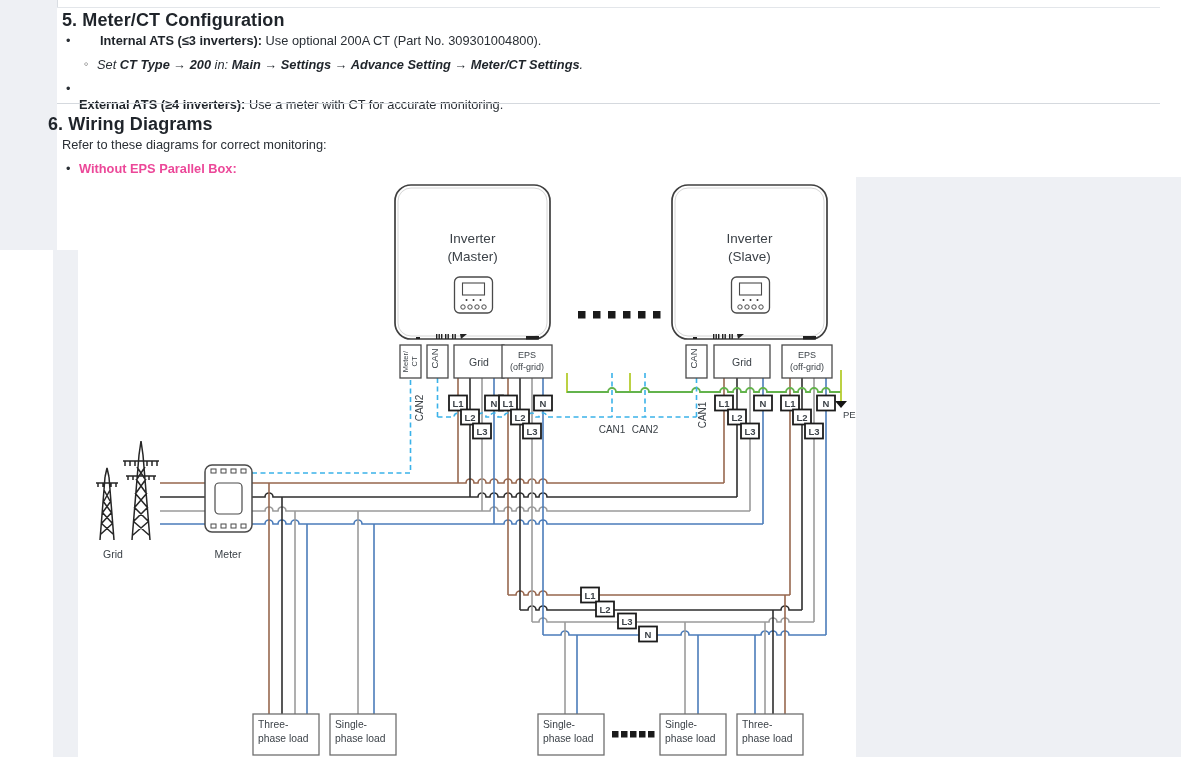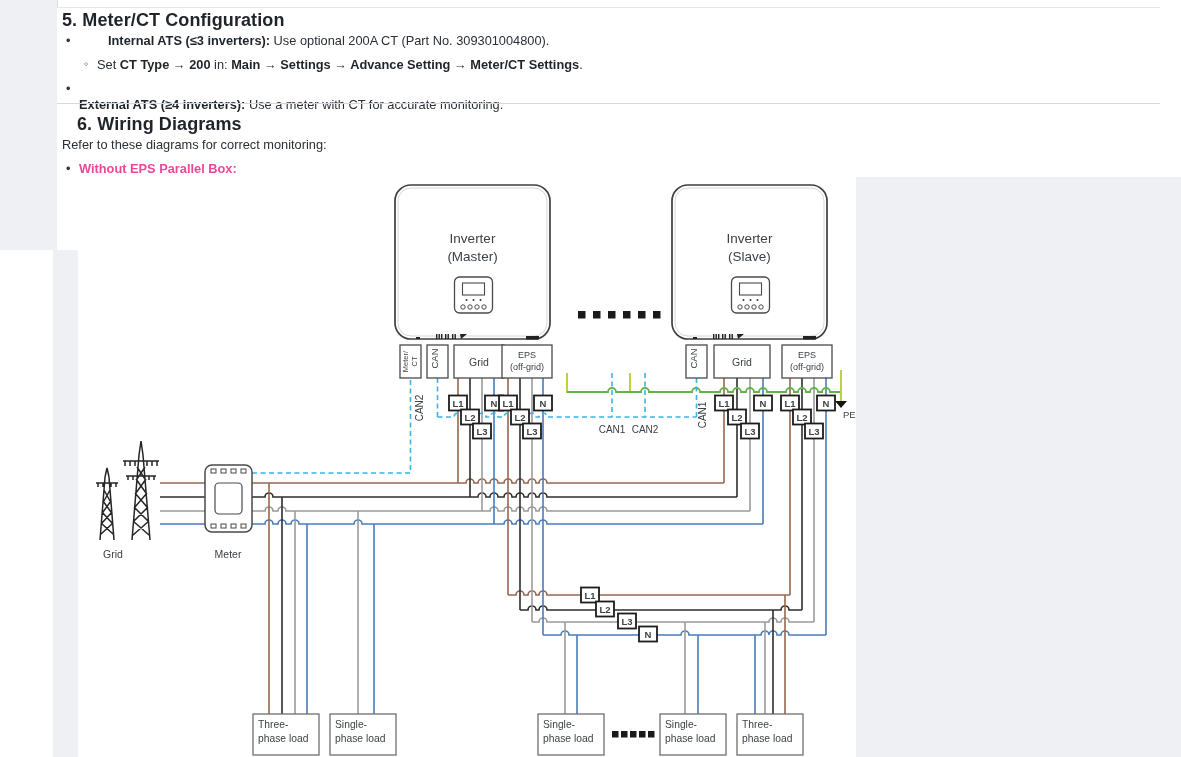--- a/index.html
+++ b/index.html
@@ -25,31 +25,31 @@
 <div class="abs gutter" style="left:0;top:0;width:57px;height:250px;"></div>
 <div class="abs gutter" style="left:53px;top:250px;width:25px;height:507px;"></div>
 <div class="abs gutter" style="left:856px;top:177px;width:325px;height:580px;"></div>
 
 <div class="abs hair" style="left:57px;top:7px;width:1103px;"></div>
 <div class="abs" style="left:57px;top:0;width:1px;height:7px;background:#d9dde2;"></div>
 
 <div class="abs h-title" style="left:62px;top:10px;">5. Meter/CT Configuration</div>
 
 <div class="abs bullet" style="left:66px;top:33px;">•</div>
-<div class="abs body-line" style="left:87px;top:33px;padding-left:21px;"><b>Internal ATS (≤3 inverters):</b><span> Use optional 200A CT (Part No. 309301004800).</span></div>
+<div class="abs body-line" style="left:79px;top:33px;padding-left:21px;"><b>Internal ATS (≤3 inverters):</b><span> Use optional 200A CT (Part No. 309301004800).</span></div>
 
 <div class="abs bullet" style="left:84px;top:56px;color:#555;">◦</div>
-<div class="abs body-line" style="left:97px;top:57px;"><span>Set </span><b>CT Type → 200</b><span> in: </span><b>Main → Settings → Advance Setting → Meter/CT Settings</b><span>.</span></div>
+<div class="abs body-line" style="left:97px;top:57px;font-style:italic;"><span>Set </span><b>CT Type → 200</b><span> in: </span><b>Main → Settings → Advance Setting → Meter/CT Settings</b><span>.</span></div>
 
 <div class="abs bullet" style="left:66px;top:81px;">•</div>
 <div class="abs body-line" style="left:79px;top:97px;"><b>External ATS (≥4 inverters):</b><span> Use a meter with CT for accurate monitoring.</span></div>
 
 <div class="abs hr" style="left:57px;top:103px;width:1103px;"></div>
 
-<div class="abs h-title" style="left:77px;top:114px;">6. Wiring Diagrams</div>
+<div class="abs h-title" style="left:48px;top:114px;">6. Wiring Diagrams</div>
 <div class="abs body-line" style="left:62px;top:137px;">Refer to these diagrams for correct monitoring:</div>
 
 <div class="abs bullet" style="left:66px;top:161px;">•</div>
 <div class="abs body-line" style="left:79px;top:161px;font-weight:700;color:#ec4899;">Without EPS Parallel Box:</div>
 
 <div class="abs diagram-wrap" style="left:78px;top:177px;width:778px;height:580px;">
   <svg id="wiring-svg" width="778" height="580" viewBox="0 0 778 580" xmlns="http://www.w3.org/2000/svg">
       <g>
         <path d="M82 306L388 306A4 4 0 0 1 396 306L400 306A4 4 0 0 1 408 306L412 306A4 4 0 0 1 420 306L426 306A4 4 0 0 1 434 306L438 306A4 4 0 0 1 446 306L450 306A4 4 0 0 1 458 306L461 306A4 4 0 0 1 469 306L646 306" stroke="#97674e" stroke-width="1.6" fill="none"></path>
         <path d="M82 320L187 320A4 4 0 0 1 195 320L400 320A4 4 0 0 1 408 320L412 320A4 4 0 0 1 420 320L426 320A4 4 0 0 1 434 320L438 320A4 4 0 0 1 446 320L450 320A4 4 0 0 1 458 320L461 320A4 4 0 0 1 469 320L659 320" stroke="#2e2e2e" stroke-width="1.6" fill="none"></path>

